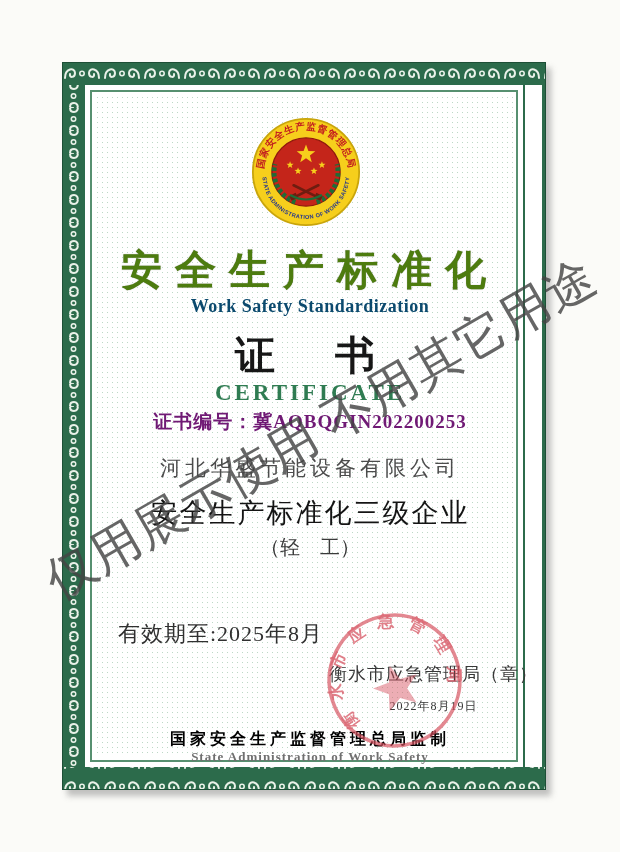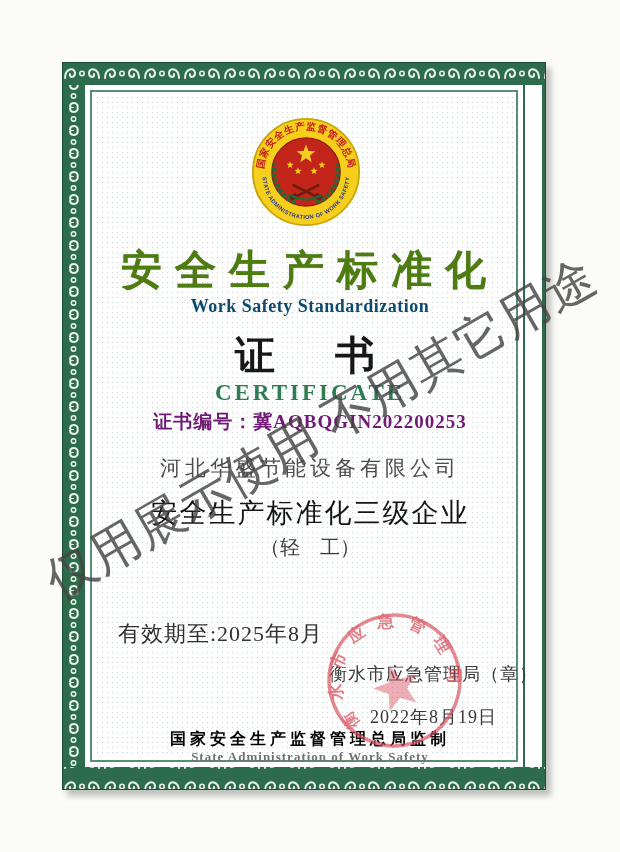--- a/index.html
+++ b/index.html
@@ -34,21 +34,21 @@
   .cert-cn{top:328px;font-size:40px;font-weight:700;letter-spacing:10px;color:#171717;}
   .cert-en{top:380px;font-size:23px;font-weight:700;color:#2f7c52;letter-spacing:3px;}
   .cert-no{top:409px;font-size:19px;font-weight:700;color:#701a75;letter-spacing:1px;}
   .company{top:454px;font-size:21px;color:#4c4c4c;letter-spacing:4px;}
   .grade{top:495px;font-size:27px;font-weight:400;color:#141414;letter-spacing:2px;}
   .industry{top:534px;font-size:20px;color:#3a3a3a;}
   .validity{position:absolute;left:118px;top:619px;font-size:22px;color:#303030;
             letter-spacing:1px;white-space:nowrap;}
   .issuer{position:absolute;right:82px;top:662px;text-align:center;color:#383838;z-index:2;padding-left:12px;}
   .issuer-authority{font-size:18px;letter-spacing:1px;white-space:nowrap;}
-  .issuer-date{font-size:18px;margin-top:19px;letter-spacing:1px;}
+  .issuer-date{font-size:12px;margin-top:12px;letter-spacing:1px;}
   .footer-cn{top:729px;font-size:16px;font-weight:700;color:#000000;letter-spacing:4px;z-index:1;}
   .footer-en{top:749px;font-size:13px;font-weight:700;color:#707070;letter-spacing:1px;z-index:1;}
   
   .emblem{position:absolute;left:244px;top:110px;z-index:1;}
   .seal{position:absolute;left:322px;top:608px;z-index:3;opacity:.85;}
   
   .watermark{
     position:absolute;left:10px;top:402px;width:600px;
     text-align:center;white-space:nowrap;
     font-size:50px;color:rgba(68,68,68,.82);

